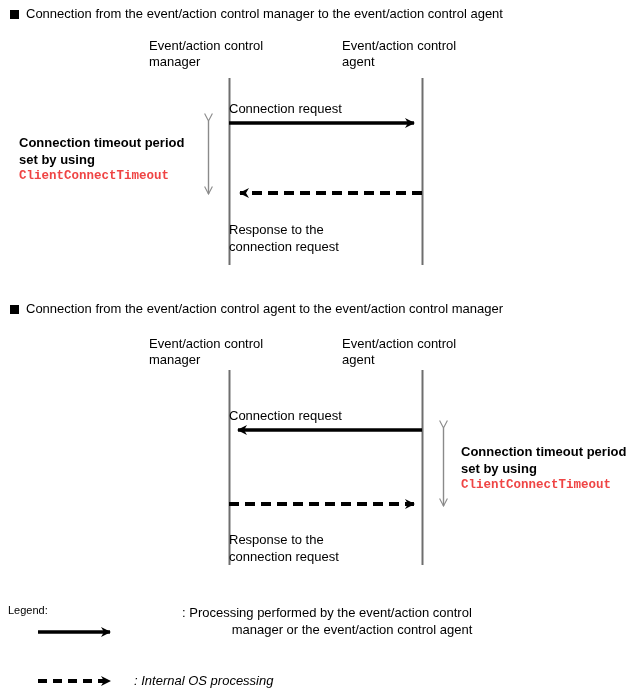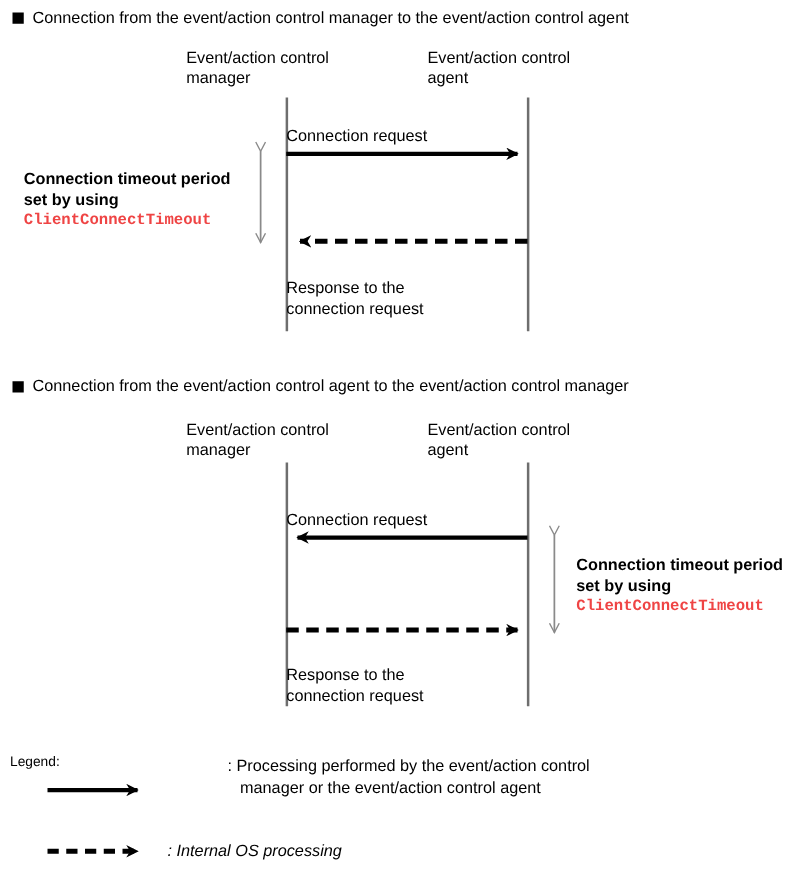--- a/index.html
+++ b/index.html
@@ -78,21 +78,21 @@
   .legend-title {
     position: absolute;
     font-size: 11px;
     line-height: 16px;
   }
   .legend-text {
     position: absolute;
     font-size: 13px;
     line-height: 17px;
   }
-  .legend-text .cont { display: block; padding-left: 10px; }
+  .legend-text .cont { display: block; padding-left: 10px; text-align: center; }
 </style>
 </head>
 <body>
 
 <div class="section-heading abs" style="left:10px; top:6px;">
   <span class="bullet-square"></span>
   <span>Connection from the event/action control manager to the event/action control agent</span>
 </div>
 
 <div class="participant-header" style="left:149px; top:38px;">

